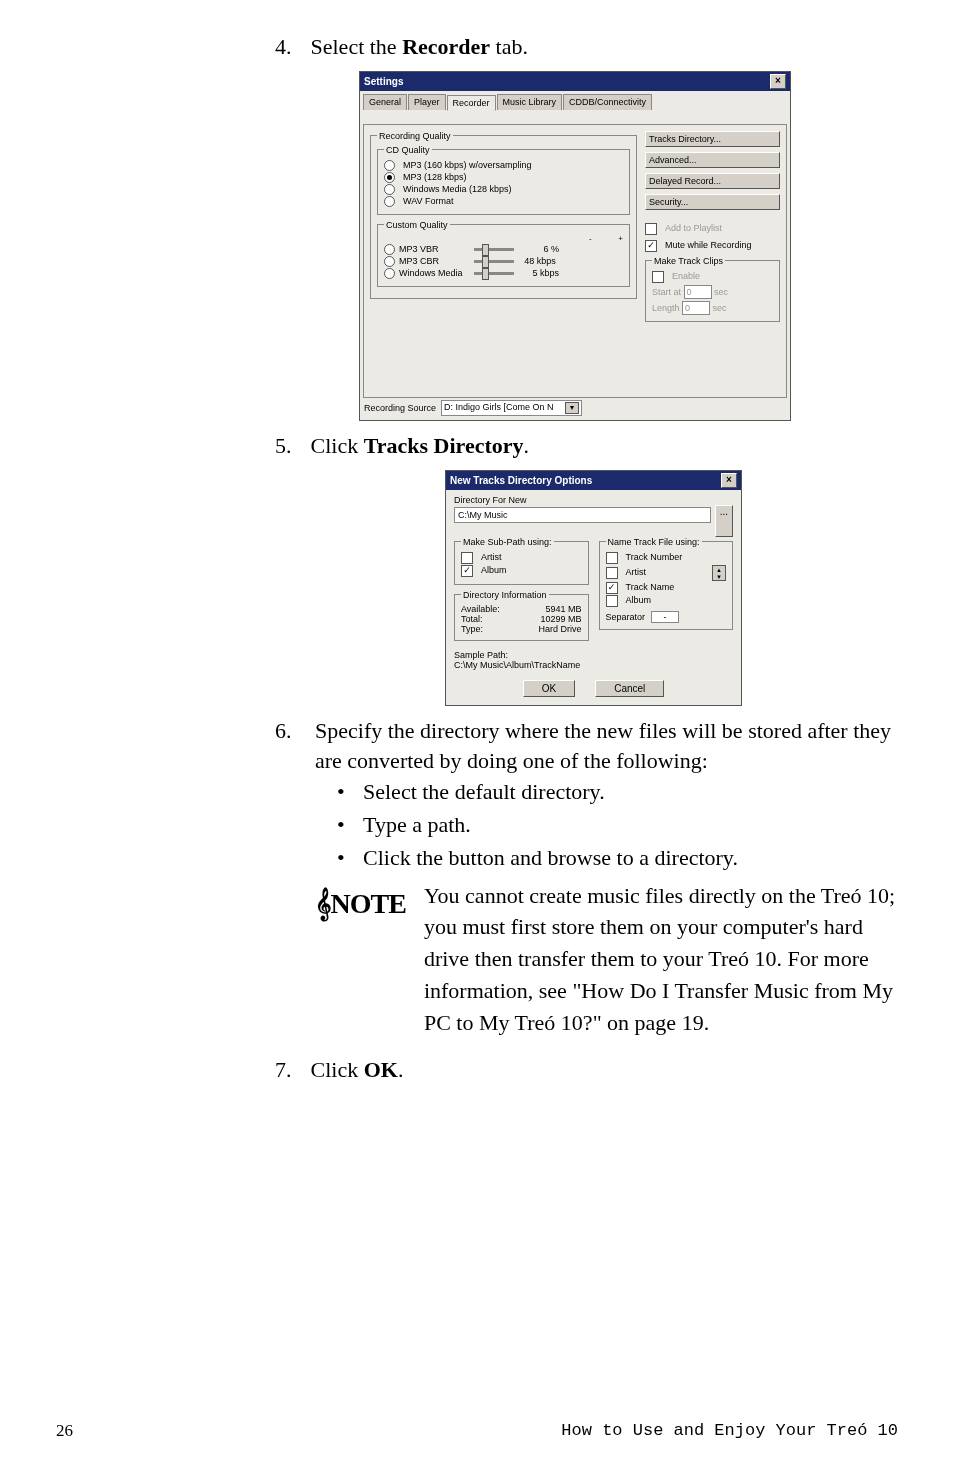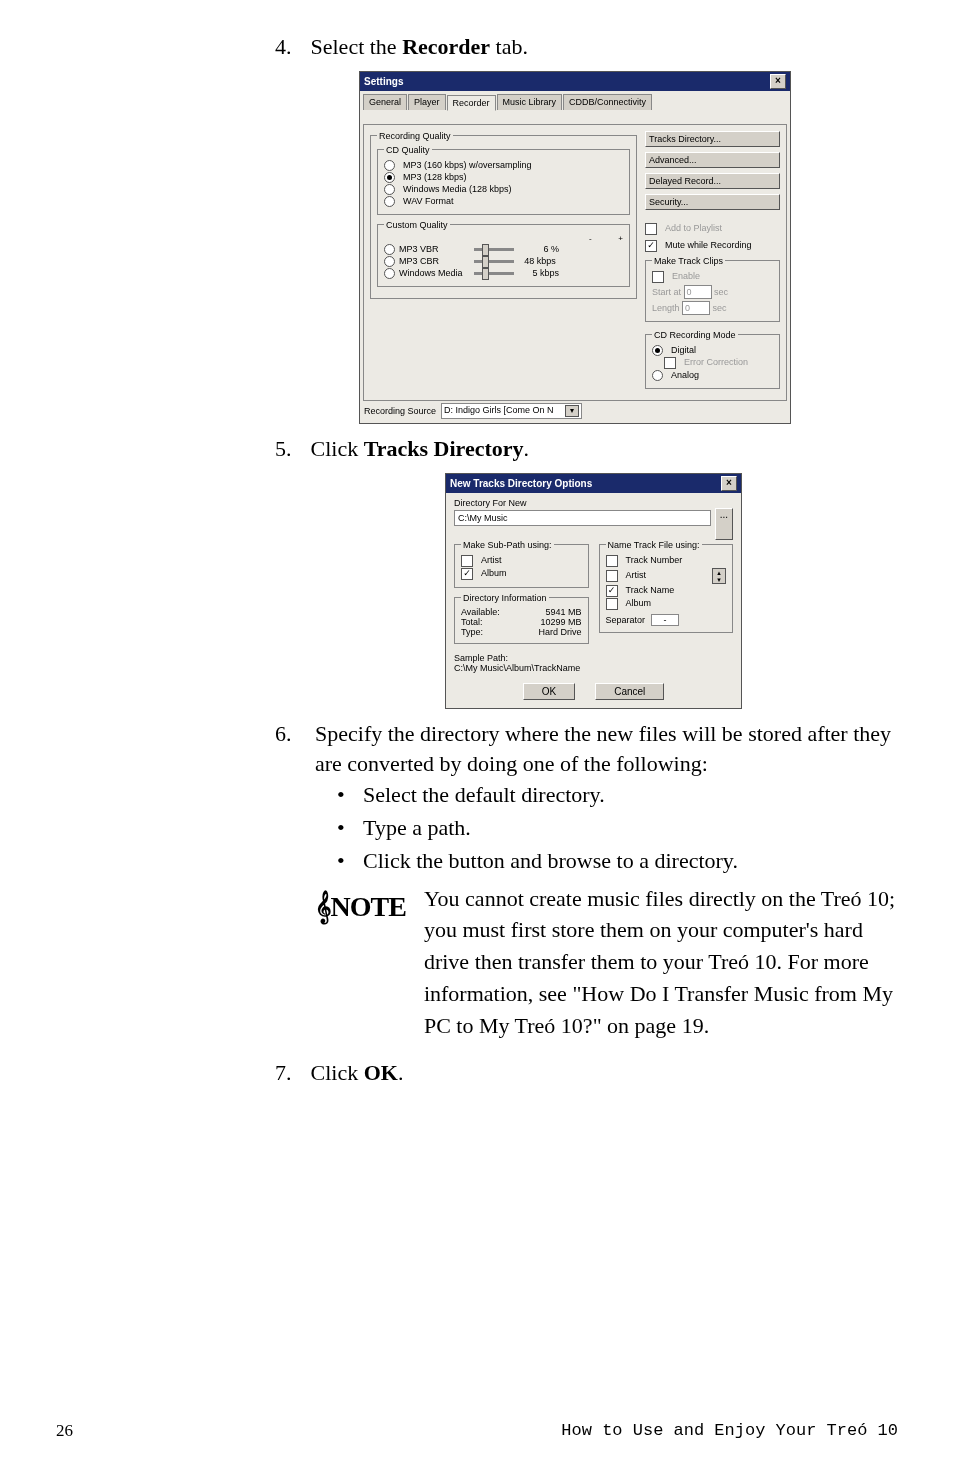--- a/index.html
+++ b/index.html
@@ -353,35 +353,20 @@
           </div>
         <fieldset>
           <legend>Make Track Clips</legend>
           <div class="check disabled">
               <span class="check-box"></span>
               <span>Enable</span>
             </div>
           <div class="disabled" style="margin:2px 0;"><span>Start at</span> <span class="txtfield">0</span> <span>sec</span></div>
           <div class="disabled"><span>Length</span> <span class="txtfield">0</span> <span>sec</span></div>
         </fieldset>
-        <fieldset>
-          <legend>CD Recording Mode</legend>
-          <div class="radio">
-              <span class="radio-circle sel"></span>
-              <span>Digital</span>
-            </div>
-          <div class="check disabled" style="margin-left:12px">
-              <span class="check-box"></span>
-              <span>Error Correction</span>
-            </div>
-          <div class="radio">
-              <span class="radio-circle"></span>
-              <span>Analog</span>
-            </div>
-        </fieldset>
       </div>
     </div>
     <div class="rec-source">
       <span>Recording Source</span>
       <div class="select-box">
         <span>D: Indigo Girls [Come On N</span>
         <span class="select-arrow">▾</span>
       </div>
     </div>
   </div>

